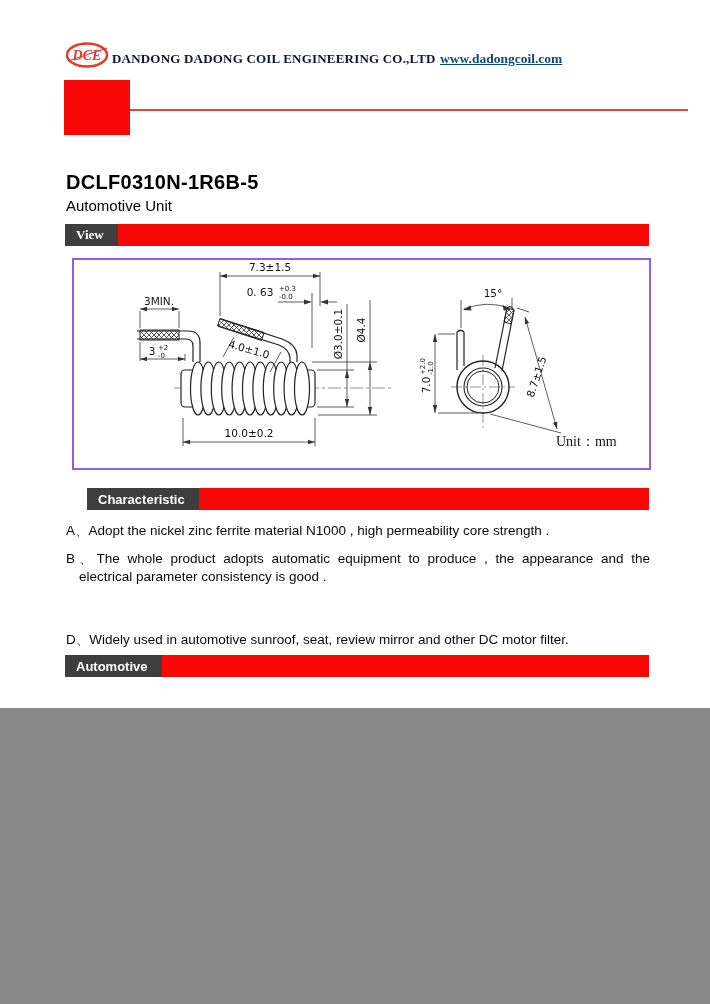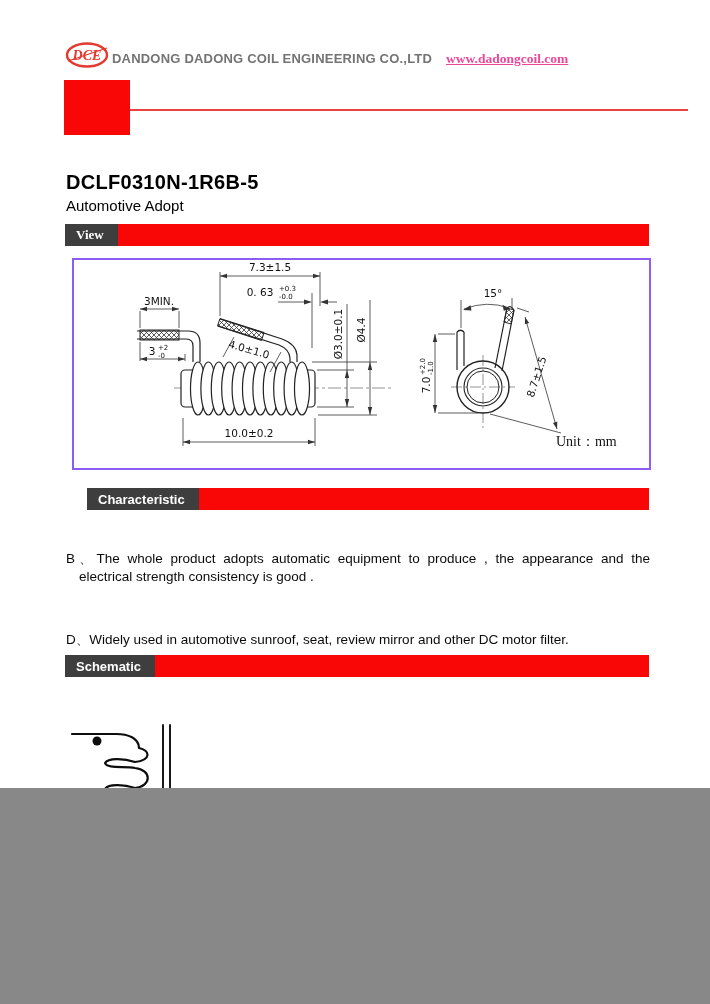--- a/index.html
+++ b/index.html
@@ -1,30 +1,30 @@
 <!DOCTYPE html>
 <html><head>
 <meta charset="utf-8">
 <style>
   * { margin:0; padding:0; box-sizing:border-box; }
   html,body { background:#888; }
   #page {
-    position:relative; width:710px; height:788px; background:#ffffff;
+    position:relative; width:710px; height:708px; background:#ffffff;
     font-family:"Liberation Sans", sans-serif; color:#000; overflow:hidden;
     margin:0 auto;
   }
   
   #logo { position:absolute; left:64px; top:40px; }
   #company-name {
     position:absolute; left:112px; top:51px; font-size:13px; font-weight:bold;
-    letter-spacing:0.2px; color:#737373;
+    letter-spacing:0.2px; color:#0f172a;font-family:Liberation Serif, serif;
   }
   #website {
     position:absolute; left:440px; top:51px; font-family:"Liberation Serif", serif;
-    font-size:13.5px; font-weight:bold; color:#ec4899; text-decoration:underline;margin-left:6px;
+    font-size:13.5px; font-weight:bold; color:#0c4a6e; text-decoration:underline;
   }
   #red-square { position:absolute; left:64px; top:80px; width:66px; height:55px; }
   #red-rule { position:absolute; left:130px; top:109px; width:558px; height:2px; }
   
   #part-number { position:absolute; left:66px; top:171px; font-size:20px; font-weight:bold; letter-spacing:0.3px; }
   #part-category { position:absolute; left:66px; top:197px; font-size:15px; }
   
   .section-bar { position:absolute; left:65px; width:584px; height:22px; display:flex; }
   .section-label {
     height:22px; color:#fff; font-weight:bold; font-size:13px;
@@ -74,21 +74,21 @@
       <text x="23" y="20" text-anchor="middle" font-family="Liberation Serif, serif" font-size="14" font-style="italic" font-weight="bold" fill="#e3392e">DCE</text>
       <line x1="4" y1="21" x2="43" y2="8" stroke="#e3392e" stroke-width="1.3"></line>
     </svg>
   </div>
   <div id="company-name">DANDONG DADONG COIL ENGINEERING CO.,LTD</div>
   <a id="website" href="#">www.dadongcoil.com</a>
   <div id="red-square" style="background:#f90606;"></div>
   <div id="red-rule" style="background:#e8433c;"></div>
 
   <div id="part-number">DCLF0310N-1R6B-5</div>
-  <div id="part-category">Automotive Adopt</div>
+  <div id="part-category">Automotive Unit</div>
 
   <div id="bar-view" class="section-bar">
     <div class="section-label">View</div>
     <div class="section-fill" style="background:#f90606;"></div>
   </div>
 
   <div id="drawing-box">
     <svg width="575" height="208" viewBox="0 0 575 208">
       <defs>
         <pattern id="mesh" width="5" height="5" patternUnits="userSpaceOnUse">
@@ -248,25 +248,26 @@
 
       <text class="unit-text" x="482" y="186">Unit：mm</text>
     </svg>
   </div>
 
   <div id="bar-characteristic" class="section-bar">
     <div class="section-label">Characteristic</div>
     <div class="section-fill" style="background:#f90606;"></div>
   </div>
 
-  <div id="char-b" class="char-item justify"><span>B、</span><span>The whole product adopts automatic equipment to produce , the appearance and the electrical strength consistency is good .</span></div>
+  <div id="char-a" class="char-item"><span>A、</span><span>Adopt the nickel zinc ferrite material N1000 , high permeability core strength .</span></div>
+  <div id="char-b" class="char-item justify"><span>B、</span><span>The whole product adopts automatic equipment to produce , the appearance and the electrical parameter consistency is good .</span></div>
   <div id="char-d" class="char-item"><span>D、</span><span>Widely used in automotive sunroof, seat, review mirror and other DC motor filter.</span></div>
 
   <div id="bar-schematic" class="section-bar">
-    <div class="section-label">Schematic</div>
+    <div class="section-label">Automotive</div>
     <div class="section-fill" style="background:#f90606;"></div>
   </div>
 
   <div id="schematic-fig">
     <svg width="130" height="190" viewBox="0 0 130 190">
       <g fill="none" stroke="#0d0d0d" stroke-width="2.2" stroke-linecap="round" stroke-linejoin="round">
         <path d="M4,18 H48 C60,18 71,22 71,32
           C82,34 84,44 67,46
           C55,42 40,42 37,47 C39,53 56,50 67,52
           C84,54 84,70 67,72

